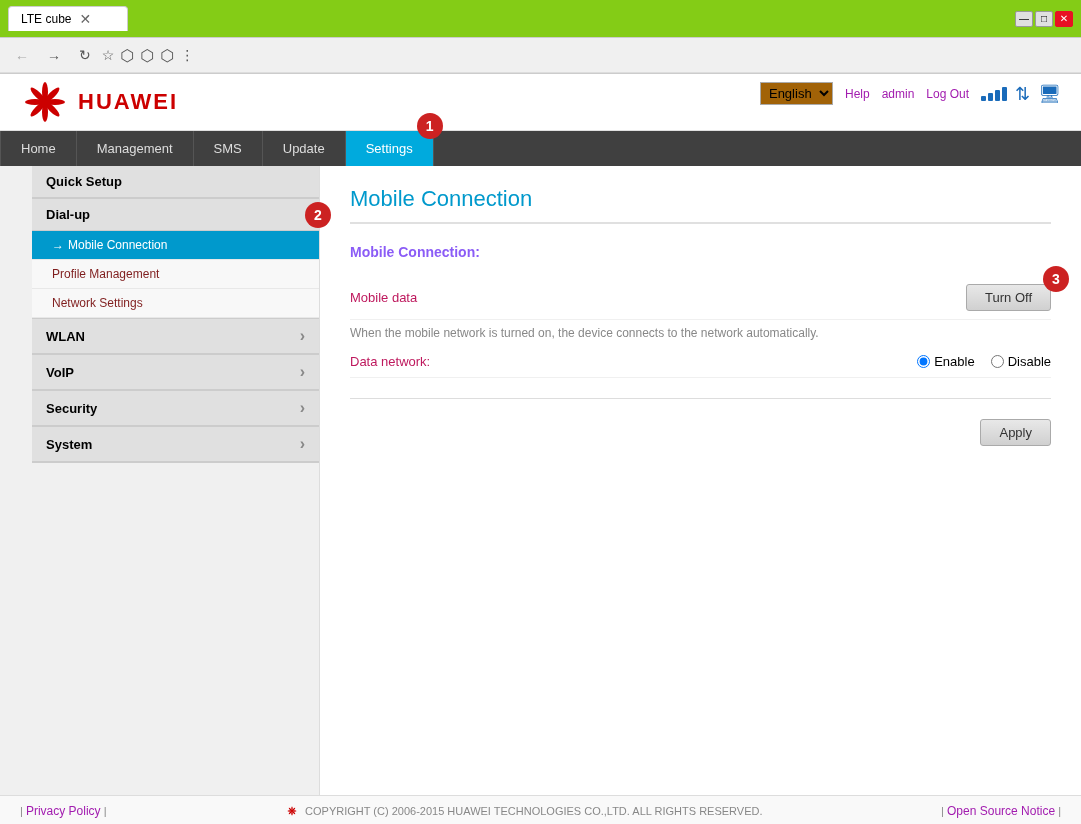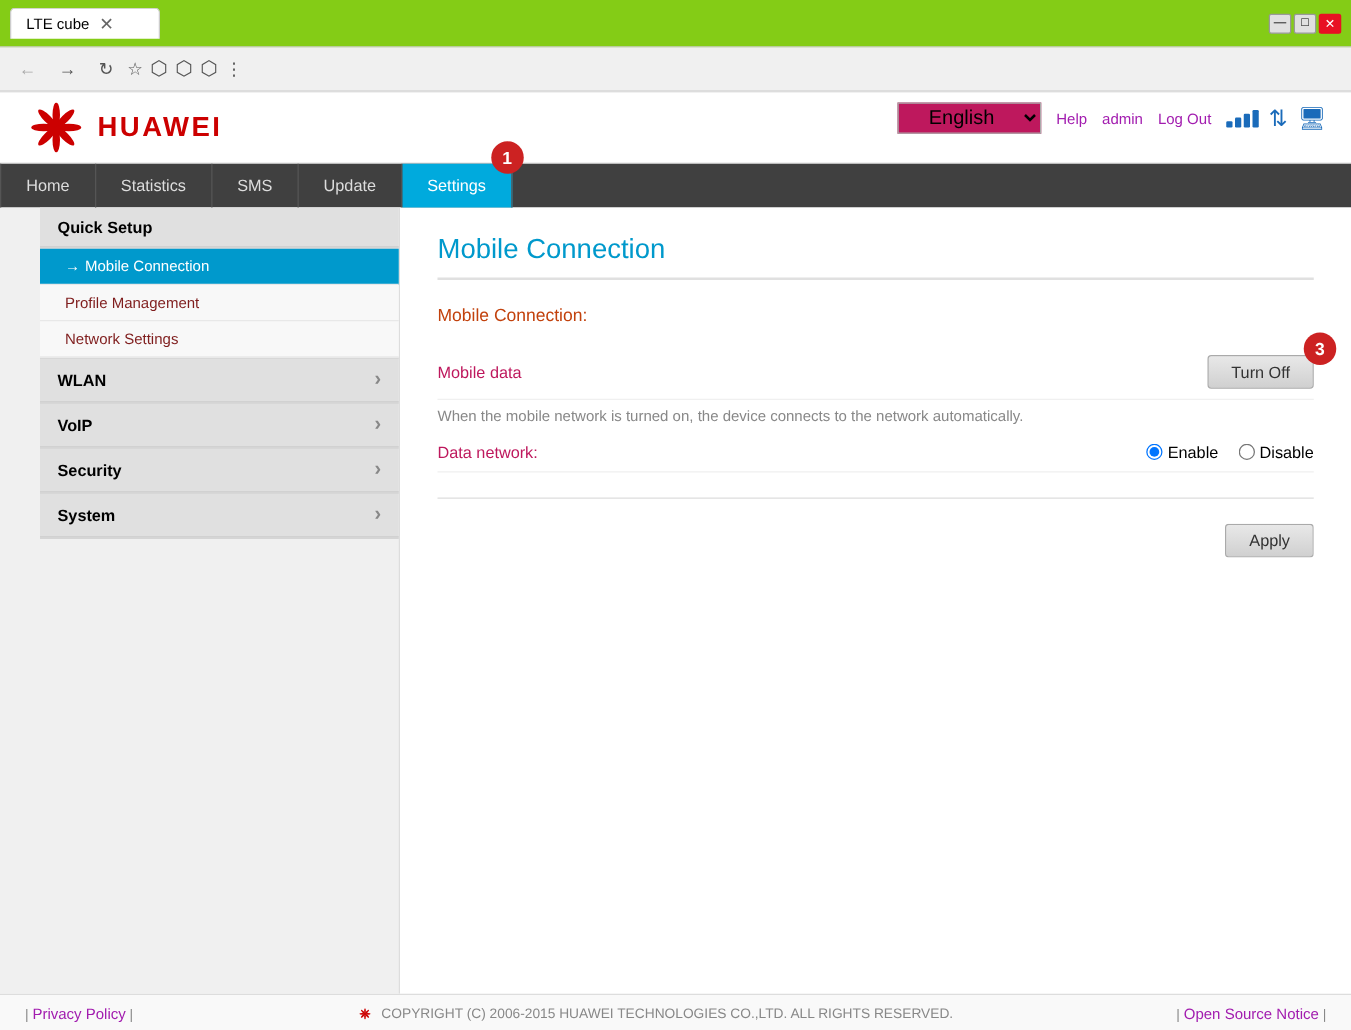--- a/index.html
+++ b/index.html
@@ -20,21 +20,21 @@
     .win-btn.close { background: #e81123; color: white; border-color: #e81123; }
 
     
     .page-wrapper { width: 100%; height: calc(824px - 72px); display: flex; flex-direction: column; }
 
     
     .top-header { background: #fff; padding: 8px 20px; display: flex; align-items: flex-start; justify-content: space-between; border-bottom: 1px solid #e0e0e0; }
     .logo-area { display: flex; align-items: center; gap: 8px; }
     .logo-text { font-size: 22px; font-weight: bold; color: #cc0000; letter-spacing: 2px; }
     .header-right { display: flex; align-items: center; gap: 12px; }
-    .lang-select { border: 1px solid #aaa; padding: 2px 20px; font-size: 16px; background: #be185d; }
+    .lang-select { border: 1px solid #aaa; padding: 2px 4px; font-size: 13px; background: #a16207; }
     .header-link { color: #a21caf; text-decoration: none; font-size: 12px; cursor: pointer; }
     .signal-icons { display: flex; align-items: center; gap: 8px; color: #1a6bba; font-size: 18px; }
 
     
     .nav-bar { background: #404040; display: flex; align-items: stretch; }
     .nav-item { color: #ddd; padding: 10px 20px; cursor: pointer; font-size: 13px; position: relative; border-right: 1px solid #555; }
     .nav-item.active { background: #00aadd; color: #fff; }
     .nav-item:first-child { border-left: 1px solid #555; }
 
     
@@ -46,21 +46,21 @@
     .sidebar-section-header { background: #e0e0e0; padding: 8px 14px; font-size: 13px; font-weight: bold; cursor: pointer; display: flex; align-items: center; justify-content: space-between; border-bottom: 1px solid #ccc; }
     .sidebar-section-header .arrow { font-size: 16px; color: #888; }
     .sidebar-subsection { background: #f8f8f8; }
     .sidebar-item { padding: 7px 14px 7px 20px; cursor: pointer; font-size: 12px; color: #7f1d1d; border-bottom: 1px solid #e8e8e8; display: flex; align-items: center; gap: 4px; }
     .sidebar-item.active { background: #0099cc; color: #fff; }
     .sidebar-item.active::before { content: '→ '; font-weight: bold; }
 
     
     .content-area { flex: 1; padding: 20px 30px; background: #fff; }
     .page-title { color: #0099cc; font-size: 22px; font-weight: normal; margin-bottom: 20px; border-bottom: 2px solid #e0e0e0; padding-bottom: 10px; }
-    .section-title { font-size: 14px; font-weight: normal; color: #c2410c; margin-bottom: 16px; }
+    .section-title { font-size: 14px; font-weight: bold; color: #8b5cf6; margin-bottom: 16px; }
     .field-row { display: flex; align-items: center; justify-content: space-between; padding: 8px 0; border-bottom: 1px solid #f0f0f0; }
     .field-label { color: #be185d; font-size: 13px; }
     .field-note { color: #888; font-size: 12px; padding: 6px 0; }
     .radio-group { display: flex; align-items: center; gap: 16px; }
     .radio-item { display: flex; align-items: center; gap: 4px; font-size: 13px; cursor: pointer; }
     .btn-turn-off { background: linear-gradient(to bottom, #e8e8e8, #d0d0d0); border: 1px solid #aaa; padding: 5px 18px; font-size: 13px; cursor: pointer; border-radius: 3px; color: #333; }
     .divider { border: none; border-top: 1px solid #ddd; margin: 20px 0; }
     .btn-apply { background: linear-gradient(to bottom, #e8e8e8, #d0d0d0); border: 1px solid #aaa; padding: 5px 18px; font-size: 13px; cursor: pointer; border-radius: 3px; color: #333; float: right; }
 
     
@@ -141,41 +141,46 @@
           <div class="signal-bar" style="height:14px;"></div>
         </div>
         <span style="font-size:18px; color:#1a6bba;">⇅</span>
         <span style="font-size:18px; color:#1a6bba;">🖥</span>
       </div>
     </div>
   </div>
 
   <div class="nav-bar">
     <div class="nav-item">Home</div>
-    <div class="nav-item">Statistics</div>
+    <div class="nav-item">Management</div>
     <div class="nav-item">SMS</div>
     <div class="nav-item">Update</div>
     <div class="nav-item active" style="position:relative;">
       Settings
       
       <span class="annotation" style="top:-18px; right:-10px; z-index:10;">1</span>
     </div>
   </div>
 
   <div class="main-layout">
 
     <div class="sidebar">
 
       <div class="sidebar-section">
         <div class="sidebar-section-header">
           <span>Quick Setup</span>
         </div>
       </div>
 
       <div class="sidebar-section">
+        <div class="sidebar-section-header" style="position:relative;">
+          <span>Dial-up</span>
+
+          <span class="annotation" style="top:50%; transform:translateY(-50%); right:-12px; z-index:10;">2</span>
+        </div>
         <div class="sidebar-subsection">
           <div class="sidebar-item active">Mobile Connection</div>
           <div class="sidebar-item">Profile Management</div>
           <div class="sidebar-item">Network Settings</div>
         </div>
       </div>
 
       <div class="sidebar-section">
         <div class="sidebar-section-header">
           <span>WLAN</span>

